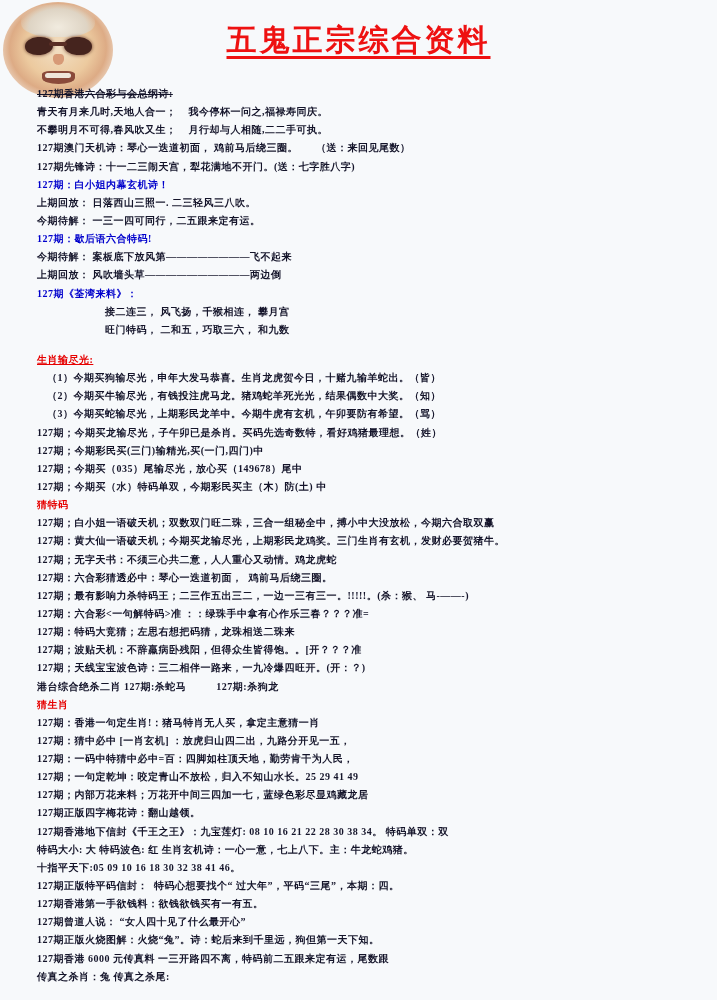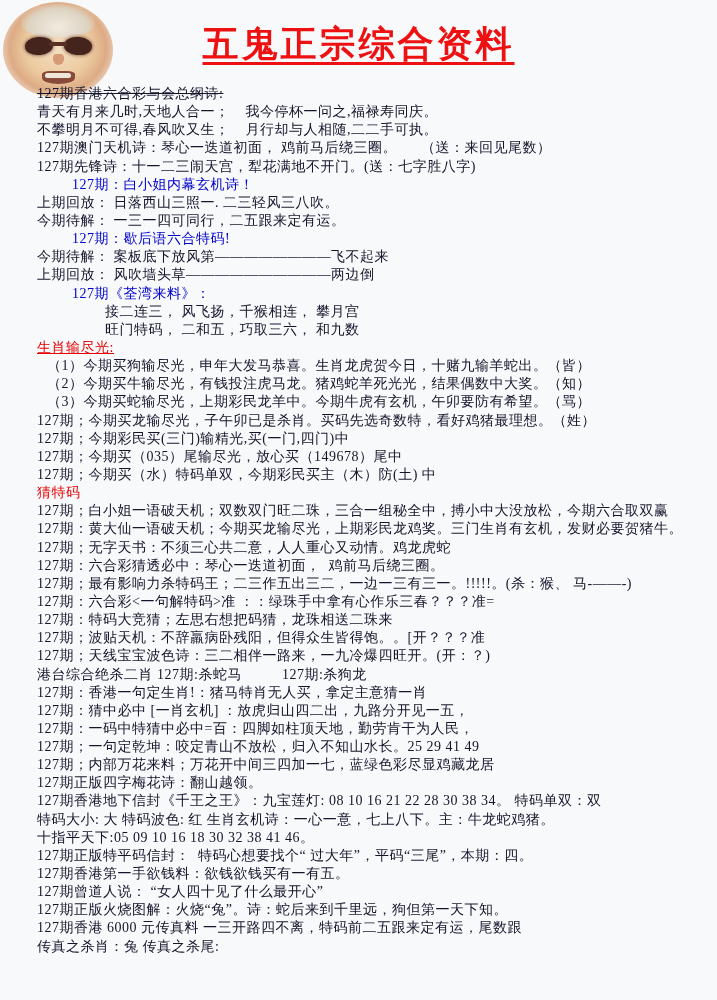--- a/index.html
+++ b/index.html
@@ -38,38 +38,39 @@
     position:absolute;left:35%;top:72%;width:30%;height:13%;
     background:#8a4a3a;border-radius:24% 24% 50% 50%;
   }
   .avatar .teeth{
     position:absolute;left:12%;top:18%;width:76%;height:38%;
     background:#efe6da;border-radius:3px;
   }
   
   .title{
     position:absolute;left:0;top:20px;width:100%;margin:0;
-    text-align:center;font-size:36px;font-weight:700;letter-spacing:3px;
+    text-align:center;font-size:30px;font-weight:700;letter-spacing:3px;
     color:var(--title,#ee1111);
     text-decoration:underline;text-underline-offset:6px;text-decoration-thickness:3px;
   }
   
   .content{
     position:absolute;left:37px;top:85px;right:4px;
   }
   .line{
-    font-size:14px;line-height:18.15px;height:18.15px;
+    font-size:10px;line-height:18.15px;height:18.15px;
     white-space:pre;overflow:visible;
     color:var(--body,#14142a);
     letter-spacing:.5px;
+    font-weight:bold;
   }
-  .line.blue{color:var(--blue,#0000cc);margin-left:35px;}
+  .line.blue{color:var(--blue,#0000cc);}
   .line.red{color:var(--red,#e60000);}
   .line.strike{text-decoration:line-through;}
-  .line.underline{text-decoration:underline;}
+  .line.underline{text-decoration:underline;margin-top:12px;}
   .line.ind-1{padding-left:10px;}
   .line.ind-2{padding-left:68px;}
 </style>
 </head>
 <body style="--bg: #f7f9fb; --title: #ee1111; --blue: #0000cc; --red: #e60000; --body: #14142a;">
 
 <div class="avatar">
   <div class="hair"></div>
   <div class="lens l"></div>
   <div class="lens r"></div>
@@ -109,20 +110,21 @@
     <div class="line body">127期；白小姐一语破天机；双数双门旺二珠，三合一组秘全中，搏小中大没放松，今期六合取双赢</div>
     <div class="line body">127期：黄大仙一语破天机；今期买龙输尽光，上期彩民龙鸡奖。三门生肖有玄机，发财必要贺猪牛。</div>
     <div class="line body">127期；无字天书：不须三心共二意，人人重心又动情。鸡龙虎蛇</div>
     <div class="line body">127期：六合彩猜透必中：琴心一迭道初面，  鸡前马后绕三圈。</div>
     <div class="line body">127期；最有影响力杀特码王；二三作五出三二，一边一三有三一。!!!!!。(杀：猴、 马-——-)</div>
     <div class="line body">127期：六合彩&lt;一句解特码&gt;准 ：：绿珠手中拿有心作乐三春？？？准=</div>
     <div class="line body">127期：特码大竞猜；左思右想把码猜，龙珠相送二珠来</div>
     <div class="line body">127期；波贴天机：不辞羸病卧残阳，但得众生皆得饱。。[开？？？准</div>
     <div class="line body">127期；天线宝宝波色诗：三二相伴一路来，一九冷爆四旺开。(开：？)</div>
     <div class="line body">港台综合绝杀二肖 127期:杀蛇马          127期:杀狗龙</div>
+    <div class="line red">猜生肖</div>
     <div class="line body">127期：香港一句定生肖!：猪马特肖无人买，拿定主意猜一肖</div>
     <div class="line body">127期：猜中必中 [一肖玄机] ：放虎归山四二出，九路分开见一五，</div>
     <div class="line body">127期：一码中特猜中必中=百：四脚如柱顶天地，勤劳肯干为人民，</div>
     <div class="line body">127期；一句定乾坤：咬定青山不放松，归入不知山水长。25 29 41 49</div>
     <div class="line body">127期；内部万花来料；万花开中间三四加一七，蓝绿色彩尽显鸡藏龙居</div>
     <div class="line body">127期正版四字梅花诗：翻山越领。</div>
     <div class="line body">127期香港地下信封《千王之王》：九宝莲灯: 08 10 16 21 22 28 30 38 34。 特码单双：双</div>
     <div class="line body">特码大小: 大 特码波色: 红 生肖玄机诗：一心一意，七上八下。主：牛龙蛇鸡猪。</div>
     <div class="line body">十指平天下:05 09 10 16 18 30 32 38 41 46。</div>
     <div class="line body">127期正版特平码信封：  特码心想要找个“ 过大年”，平码“三尾”，本期：四。</div>

